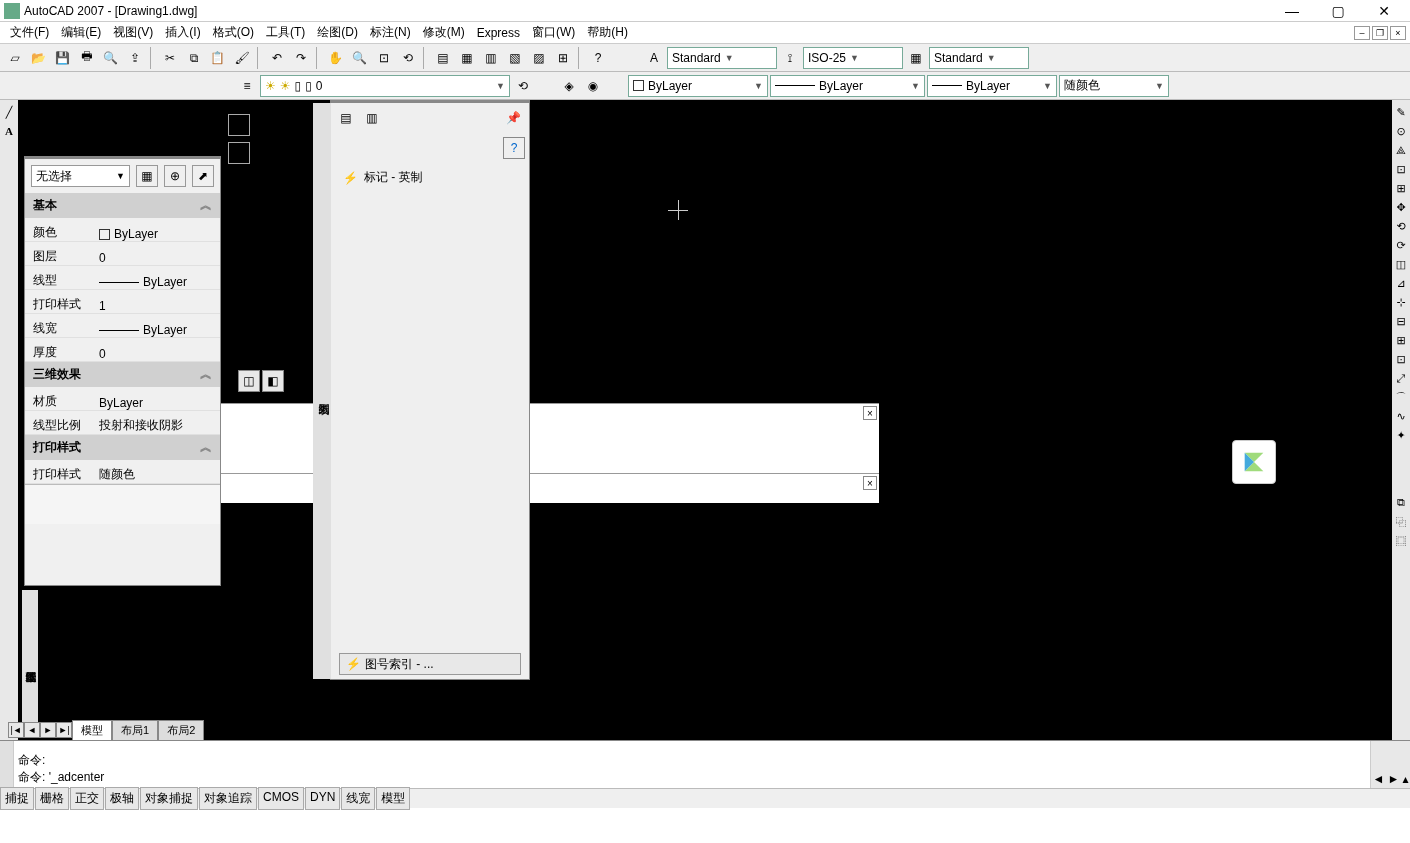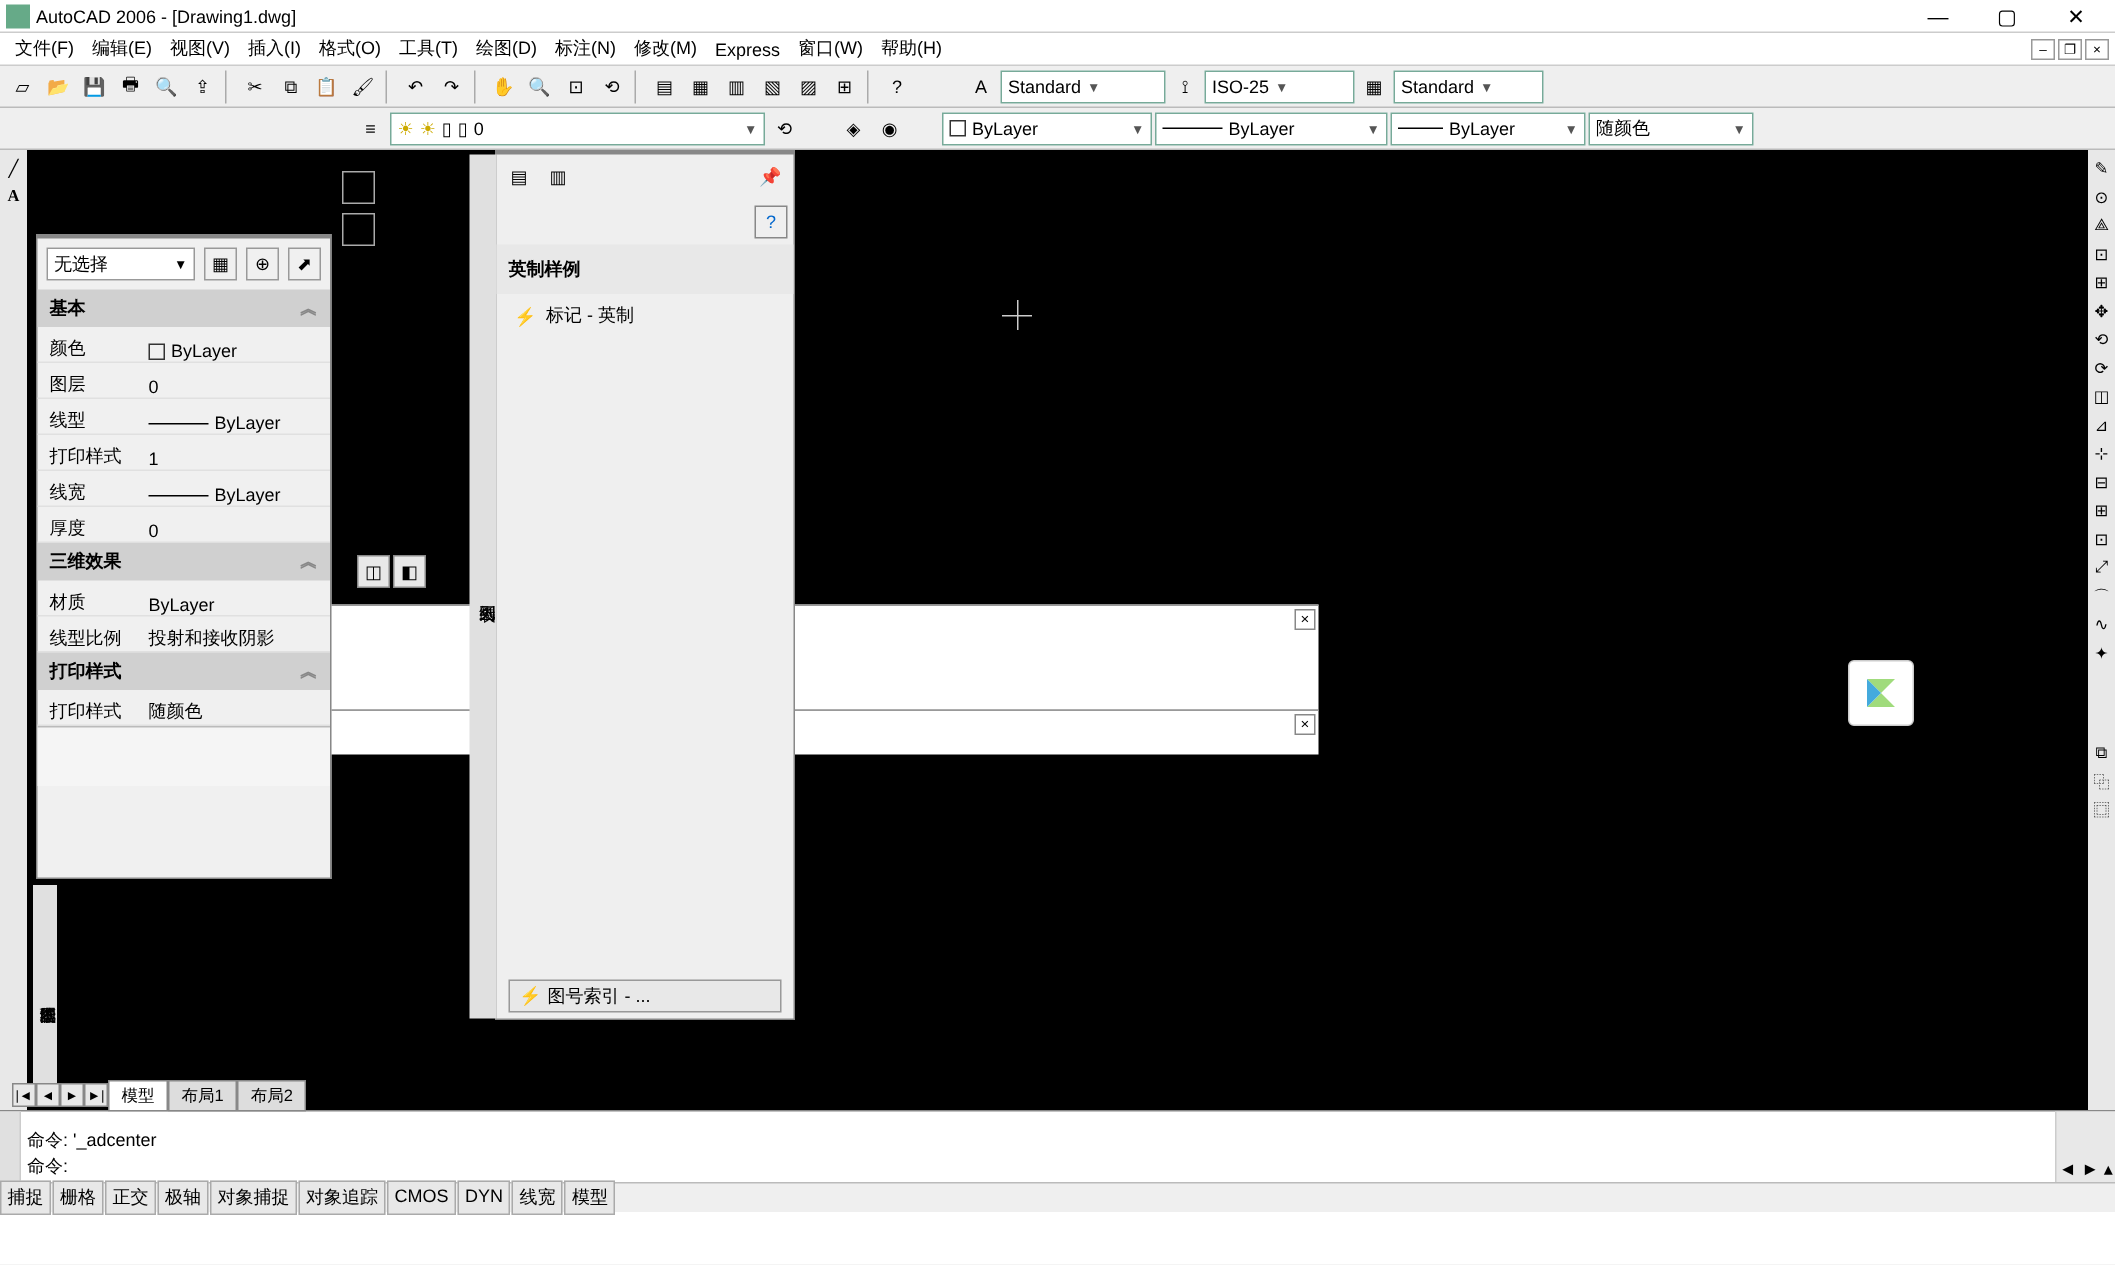--- a/index.html
+++ b/index.html
@@ -92,21 +92,21 @@
 
 .statusbar{height:20px;background:#efefef;border-top:1px solid #bbb;display:flex;align-items:center;font-size:11px}
 .statusbar .coords{padding:0 6px;font-family:monospace;width:190px}
 .statusbar .sbtn{padding:2px 4px;border:1px solid #aaa;margin-right:1px;cursor:pointer;background:#e8e8e8}
 </style>
 </head>
 <body>
 
 <div class="titlebar">
   <span class="app-icon"></span>
-  <span class="title">AutoCAD 2006 - [Drawing1.dwg]</span>
+  <span class="title">AutoCAD 2007 - [Drawing1.dwg]</span>
   <div class="winbtns">
     <span>—</span>
     <span>▢</span>
     <span>✕</span>
   </div>
 </div>
 
 <div class="menubar">
   <span class="app-icon" style="background:#b84"></span>
   <span class="mi">文件(F)</span>
@@ -337,21 +337,20 @@
   <div class="panel sheet-panel">
     <div class="vtitle">图纸列表</div>
     <div class="sp-head">
       <span class="tb-btn">▤</span>
       <span class="tb-btn">▥</span>
       <span style="margin-left:auto" class="tb-btn">📌</span>
     </div>
     <div style="padding:4px;display:flex;justify-content:flex-end">
         <span class="tb-btn" style="border:1px solid #888;color:#06c">?</span>
       </div>
-    <div class="sp-title">英制样例</div>
     <div class="sp-item">
         <span>⚡</span>
         <span>标记 - 英制</span>
       </div>
     <div style="position:absolute;bottom:4px;left:8px;right:8px;height:22px;border:1px solid #999;background:#e8e8e8;display:flex;align-items:center;padding:0 6px;gap:4px">
       <span>⚡</span>
         <span>图号索引 - ...</span>
     </div>
   </div>
 
@@ -597,22 +596,22 @@
     <span class="navbtn">►|</span>
     <span class="tab active">模型</span>
     <span class="tab">布局1</span>
     <span class="tab">布局2</span>
   </div>
 </div>
 
 <div class="cmdline">
   <div class="handle"></div>
   <div class="cmdbody">
+    <div>命令:</div>
     <div>命令: '_adcenter</div>
-    <div>命令:</div>
   </div>
   <div class="cmdscroll">
       <span>◄</span>
       <span>►</span>
       <span>▴</span>
     </div>
 </div>
 
 <div class="statusbar">
   <div id="status-btns" style="display:flex">

